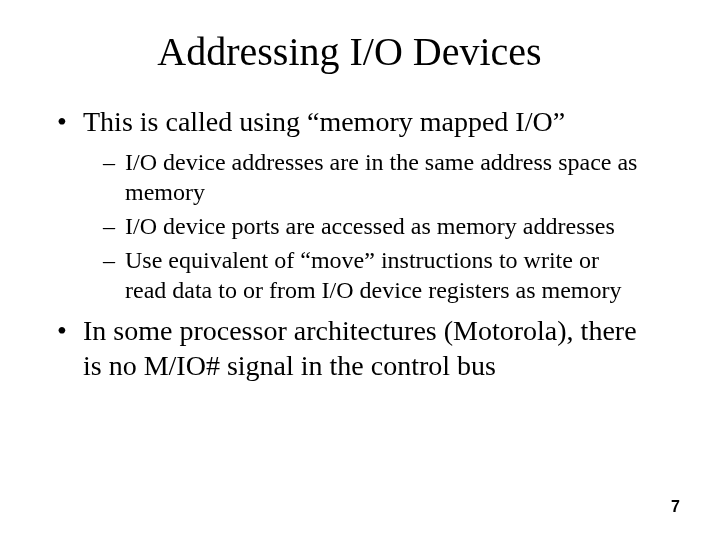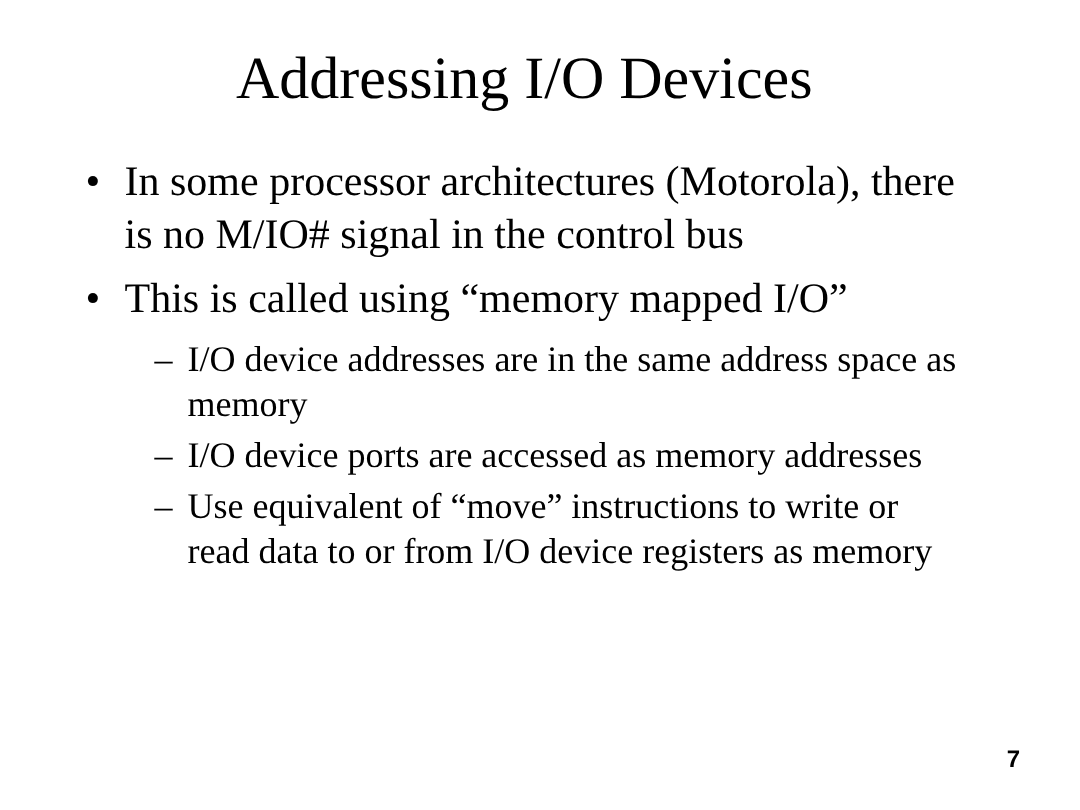--- a/index.html
+++ b/index.html
@@ -73,31 +73,31 @@
       font-weight: bold;
     }
   </style>
 </head>
 <body>
 
 <div class="slide">
   <h1 class="title">Addressing I/O Devices</h1>
   <ul class="level1">
     <li>
-      <span>In some processor architectures (Motorola), there is no M/IO# signal in the control bus</span>
-    </li>
-    <li>
       <span>This is called using “memory mapped I/O”</span>
       <ul class="level2">
         <li>
           <span>I/O device addresses are in the same address space as memory</span>
         </li>
         <li>
           <span>I/O device ports are accessed as memory addresses</span>
         </li>
         <li>
           <span>Use equivalent of “move” instructions to write or read data to or from I/O device registers as memory</span>
         </li>
       </ul>
     </li>
+    <li>
+      <span>In some processor architectures (Motorola), there is no M/IO# signal in the control bus</span>
+    </li>
   </ul>
   <div class="page-number">7</div>
 </div>
 
 </body></html>

